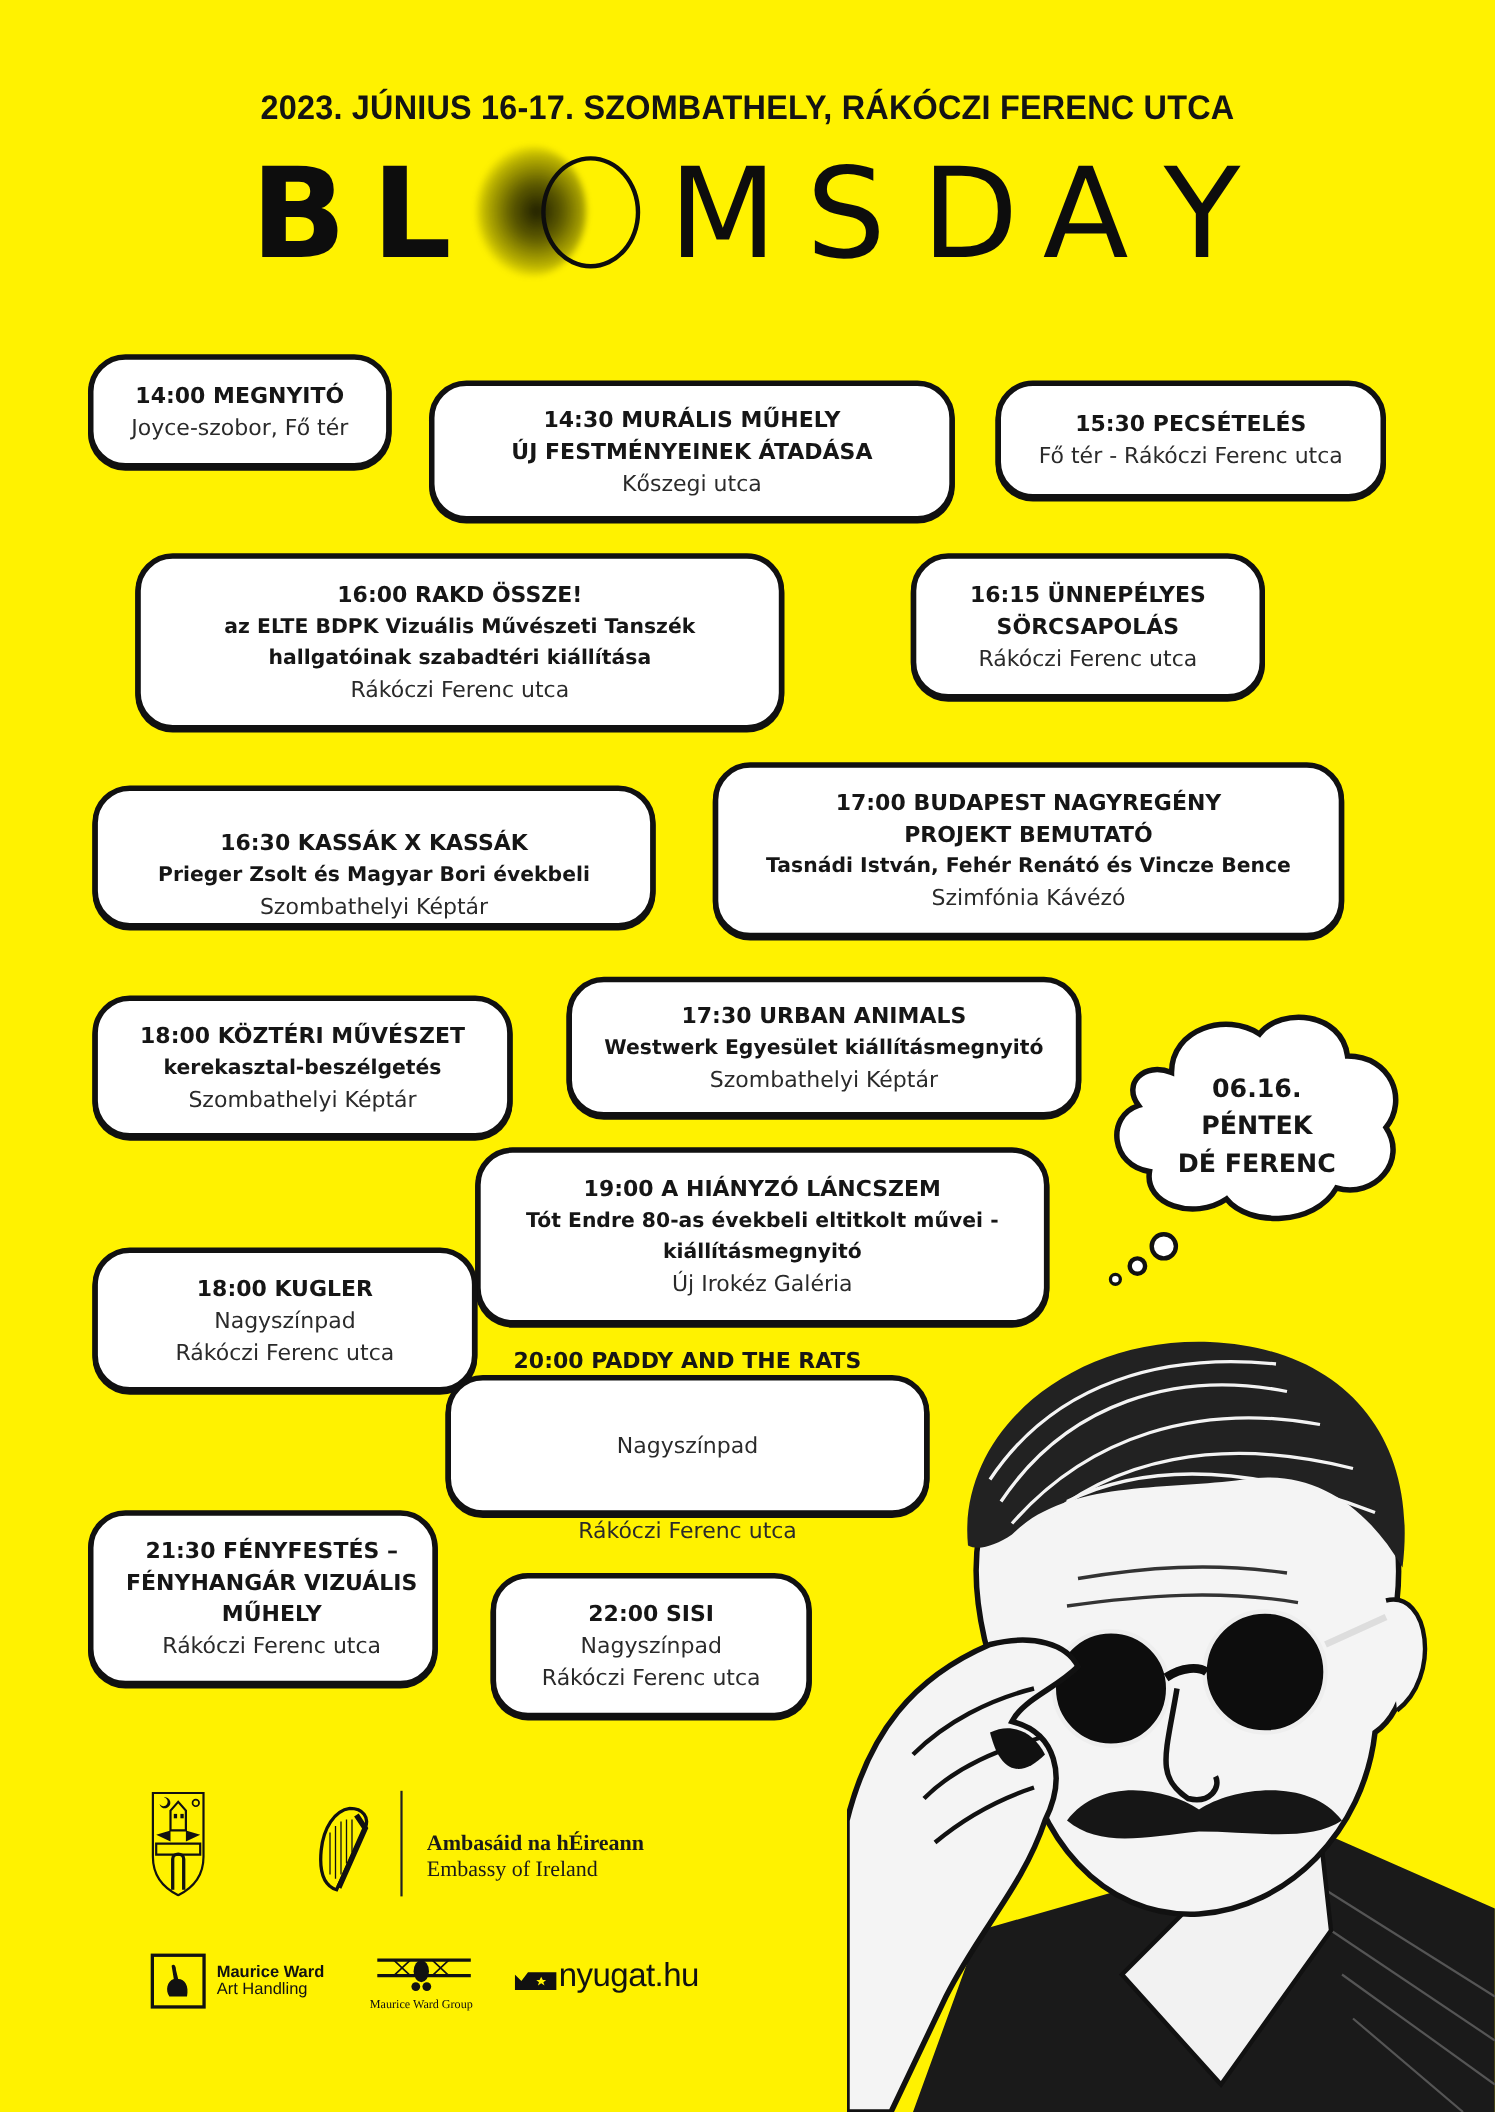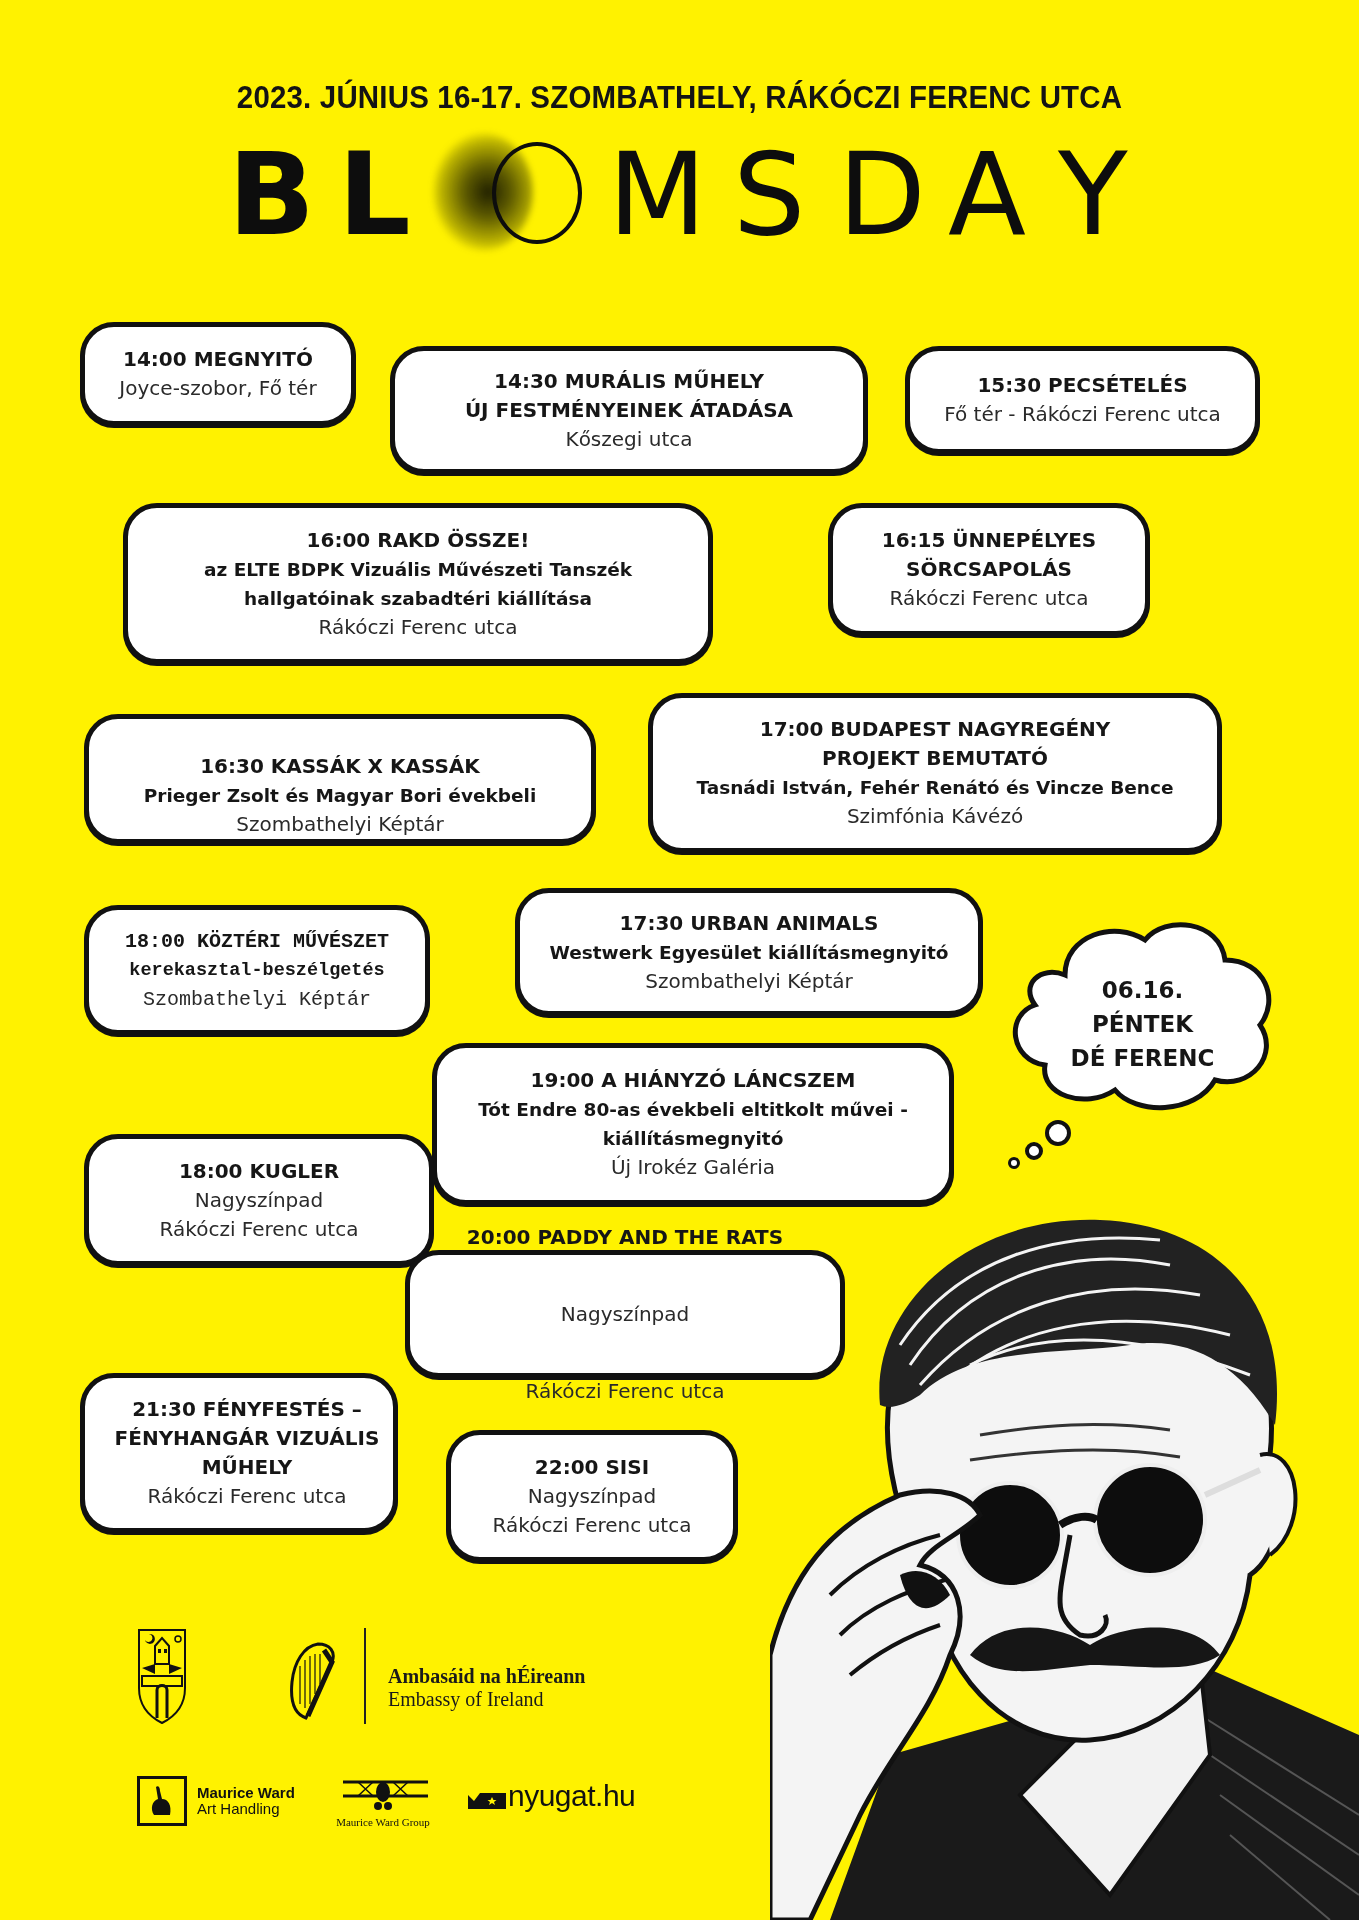--- a/index.html
+++ b/index.html
@@ -113,21 +113,21 @@
   <div class="d">Tasnádi István, Fehér Renátó és Vincze Bence</div>
   <div class="p">Szimfónia Kávézó</div>
 </div>
 
 <div class="ev" style="left:515px;top:888px;width:468px;height:128px;">
   <div class="t">17:30 URBAN ANIMALS</div>
   <div class="d">Westwerk Egyesület kiállításmegnyitó</div>
   <div class="p">Szombathelyi Képtár</div>
 </div>
 
-<div class="ev" style="left:84px;top:905px;width:346px;height:130px;font-family:Liberation Mono, monospace;">
+<div class="ev" style="left:84px;top:905px;width:382px;height:130px;">
   <div class="t">18:00 KÖZTÉRI MŰVÉSZET</div>
   <div class="d">kerekasztal-beszélgetés</div>
   <div class="p">Szombathelyi Képtár</div>
 </div>
 
 <div class="ev" style="left:432px;top:1043px;width:522px;height:162px;">
   <div class="t">19:00 A HIÁNYZÓ LÁNCSZEM</div>
   <div class="d">Tót Endre 80-as évekbeli eltitkolt művei -</div>
   <div class="d">kiállításmegnyitó</div>
   <div class="p">Új Irokéz Galéria</div>

